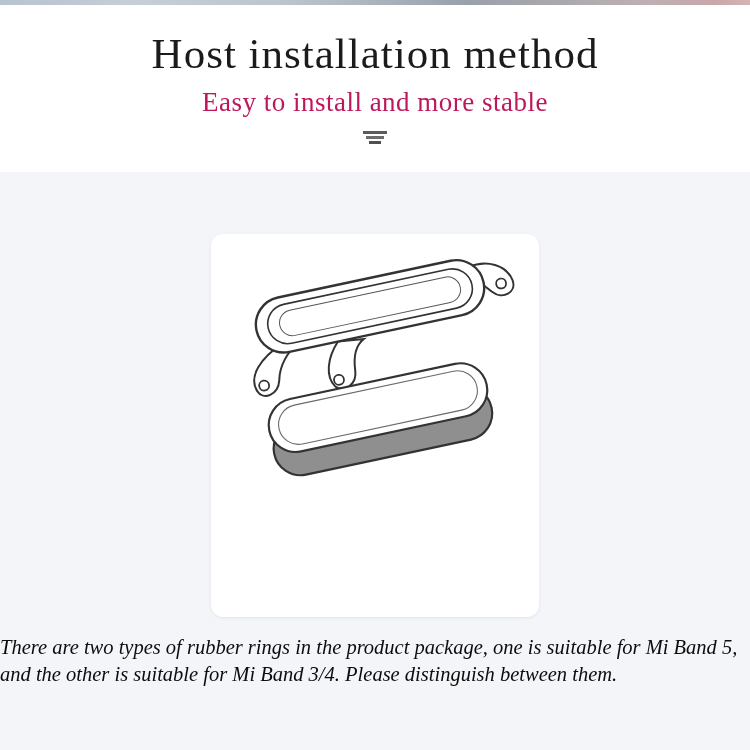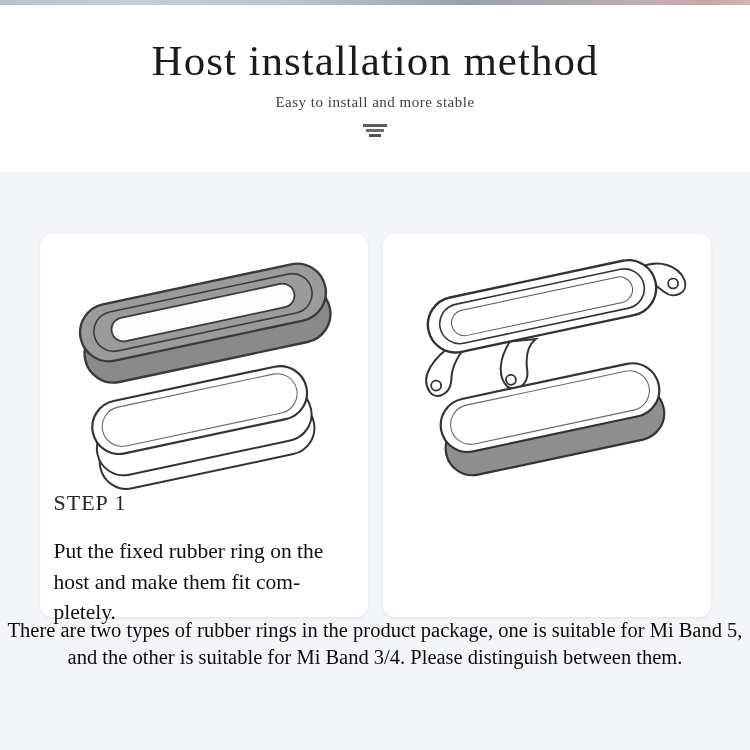--- a/index.html
+++ b/index.html
@@ -10,33 +10,33 @@
     height: 5px;
     background: linear-gradient(90deg,
       #b7c3cf 0%, #c7ced6 18%, #bcc4cc 38%, #a8b0b9 52%,
       #9aa1aa 62%, #a9a8ad 74%, #bdb0b4 86%, #c9a6a9 95%, #d3b4b4 100%);
   }
 
   .header {
     height: 167px;
     background: #ffffff;
     text-align: center;
-    padding-top: 33px;
+    padding-top: 26px;
   }
   .title {
     font-size: 43px;
     font-weight: 400;
     letter-spacing: 1px;
     color: #1b1b1b;
     line-height: 1.05;
   }
   .subtitle {
-    font-size: 15px;
+    font-size: 27px;
     margin-top: 11px;
-    color: #404040;
+    color: #be185d;
     letter-spacing: 0.5px;
   }
   .divider-icon { margin-top: 13px; }
   .divider-icon .bar { margin: 0 auto 2px; background: #5c5c5c; }
   .divider-icon .bar.b1 { width: 24px; height: 3px; }
   .divider-icon .bar.b2 { width: 18px; height: 3px; background: #6d6d6d; }
   .divider-icon .bar.b3 { width: 12px; height: 3px; background: #4f4f4f; }
 
   .main {
     height: 578px;
@@ -71,25 +71,27 @@
   }
   .step-desc {
     font-size: 21.5px;
     line-height: 1.42;
     margin-top: 20px;
     color: #101010;
     white-space: pre-line;
   }
 
   .footer-note {
-    text-align: center;
+    margin-top: 17px;
+    text-align: left;
     font-size: 20.5px;
     line-height: 1.3;
     color: #0c0c0c;
     white-space: pre-line;
+    font-style: italic;
   }
 
   svg .ln { stroke: #3a3a3a; }
 </style>
 </head>
 <body>
 
 <div class="top-strip"></div>
 
 <div class="header">
@@ -98,42 +100,20 @@
   <div class="divider-icon">
     <div class="bar b1"></div>
     <div class="bar b2"></div>
     <div class="bar b3"></div>
   </div>
 </div>
 
 <div class="main">
   <div class="cards">
 
-    <div class="card">
-      <svg class="illus" viewBox="0 0 300 250">
-
-        <g transform="rotate(-12 150 82)">
-          <rect x="24" y="70" width="252" height="58" rx="29" fill="#8a8a8a" class="ln" stroke-width="2.4"></rect>
-          <rect x="24" y="48" width="252" height="58" rx="29" fill="#9b9b9b" class="ln" stroke-width="2.4"></rect>
-          <rect x="38" y="57" width="224" height="40" rx="20" fill="none" class="ln" stroke-width="1.6"></rect>
-          <rect x="56" y="65" width="188" height="24" rx="12" fill="#fdfdfd" class="ln" stroke-width="1.8"></rect>
-        </g>
-
-        <g transform="rotate(-12 150 196)">
-          <rect x="40" y="184" width="220" height="54" rx="27" fill="#ffffff" stroke="#333" stroke-width="2"></rect>
-          <rect x="40" y="170" width="220" height="54" rx="27" fill="#ffffff" stroke="#333" stroke-width="2"></rect>
-          <rect x="40" y="148" width="220" height="54" rx="27" fill="#ffffff" stroke="#333" stroke-width="2.2"></rect>
-          <rect x="50" y="155" width="200" height="40" rx="20" fill="none" stroke="#6a6a6a" stroke-width="1.1"></rect>
-        </g>
-      </svg>
-      <div class="step-label">STEP 1</div>
-      <div class="step-desc">Put the fixed rubber ring on the
-host and make them fit com-
-pletely.</div>
-    </div>
 
     <div class="card">
       <svg class="illus" viewBox="0 0 300 250">
 
         <g transform="rotate(-12 150 80)">
 
           <path d="M54,88 C28,98 12,114 18,130 C22,141 38,138 42,124 C45,110 56,98 66,93 Z" fill="#ffffff" stroke="#333" stroke-width="2"></path>
           <circle cx="26" cy="126" r="5" fill="#ffffff" stroke="#333" stroke-width="1.8"></circle>
           <path d="M108,98 C94,112 88,130 96,142 C104,150 118,144 119,130 C120,116 124,106 134,101 Z" fill="#ffffff" stroke="#333" stroke-width="2"></path>
           <circle cx="101" cy="136" r="5" fill="#ffffff" stroke="#333" stroke-width="1.8"></circle>

